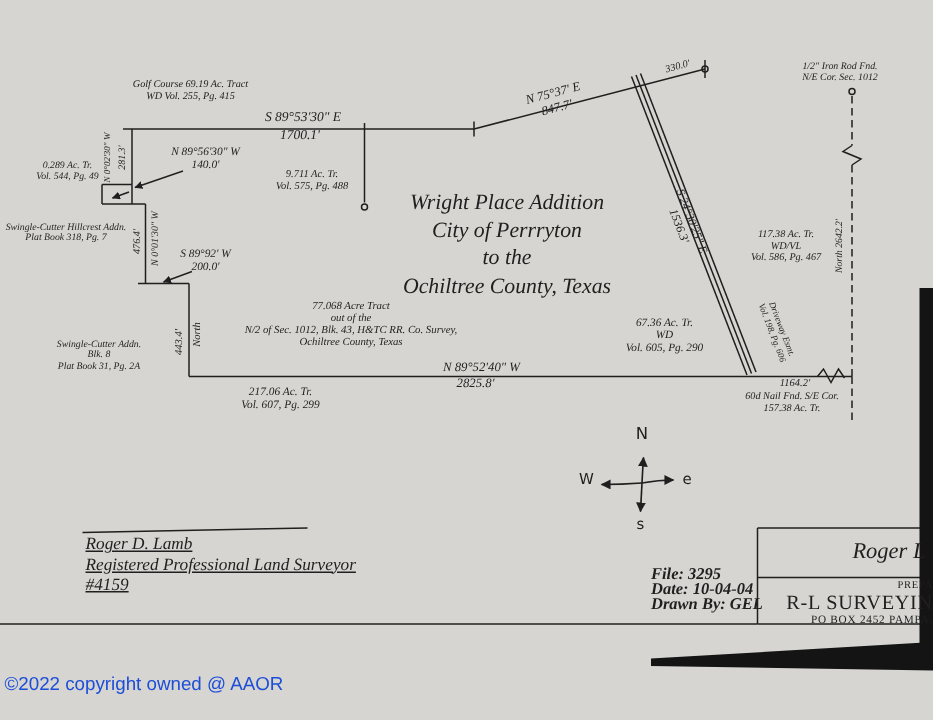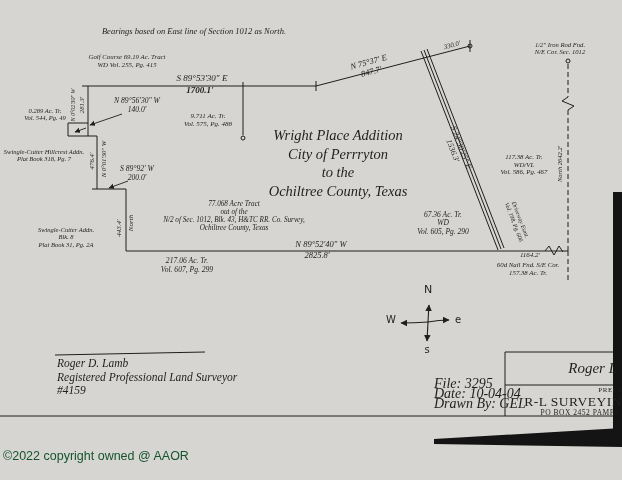--- a/index.html
+++ b/index.html
@@ -11,21 +11,21 @@
   }
   #linework{position:absolute;left:0;top:0;}
   .lbl{position:absolute;white-space:nowrap;font-style:italic;line-height:1.12;}
   .c{transform:translate(-50%,-50%);text-align:center;}
   .cb{transform:translateX(-50%);text-align:center;}
   .r90{transform:translate(-50%,-50%) rotate(-90deg);}
   .rne{transform:translate(-50%,-50%) rotate(-15deg);text-align:center;}
   .rrd{transform:translate(-50%,-50%) rotate(69deg);text-align:center;}
   .hand{font-family:"DejaVu Sans",sans-serif;font-style:normal;}
   .blockserif{font-style:normal;letter-spacing:.5px;}
-  .copyright{font-family:"Liberation Sans","DejaVu Sans",sans-serif;font-style:normal;color:#14532d;}
+  .copyright{font-family:"Liberation Sans","DejaVu Sans",sans-serif;font-style:normal;color:#1d4ed8;}
 </style>
 </head>
 <body>
 
 <div id="scan">
 
   <svg id="linework" width="622" height="480" viewBox="0 0 622 480">
     <defs>
       <marker id="arw" markerWidth="7" markerHeight="7" refX="5.5" refY="3" orient="auto">
         <path d="M0,0 L6,3 L0,6 z" fill="#1f1f1f"></path>
@@ -92,29 +92,28 @@
       <line x1="505" y1="385" x2="622" y2="385"></line>
       <line x1="505" y1="416" x2="622" y2="416"></line>
     </g>
 
     <g>
       <rect x="613" y="192" width="9" height="253" fill="#141414"></rect>
       <polygon points="434,439 622,428 622,447 434,444" fill="#141414"></polygon>
     </g>
   </svg>
 
-  <div class="lbl c" style="left:194px;top:32px;font-size:8.5px;">Bearings based on East line of Section 1012 as North.</div>
 
   <div class="lbl cb" style="left:127px;top:53px;font-size:6.8px;">
     <div>Golf Course 69.19 Ac. Tract</div>
     <div>WD Vol. 255, Pg. 415</div>
   </div>
 
   <div class="lbl c" style="left:202px;top:78px;font-size:9px;">S 89°53'30" E</div>
-  <div class="lbl c" style="left:200px;top:90px;font-size:9px;font-weight:bold;">1700.1'</div>
+  <div class="lbl c" style="left:200px;top:90px;font-size:9px;">1700.1'</div>
 
   <div class="lbl cb" style="left:208px;top:113px;font-size:7px;">
     <div>9.711 Ac. Tr.</div>
     <div>Vol. 575, Pg. 488</div>
   </div>
 
   <div class="lbl rne" style="left:370px;top:67px;font-size:8.5px;">
     <div>N 75°37' E</div>
     <div>847.7'</div>
   </div>
@@ -214,27 +213,27 @@
   <div class="lbl cb" style="left:528px;top:261px;font-size:6.8px;">
     <div>60d Nail Fnd. S/E Cor.</div>
     <div>157.38 Ac. Tr.</div>
   </div>
 
   <div class="lbl c hand" style="left:428px;top:290px;font-size:11px;">N</div>
   <div class="lbl c hand" style="left:391px;top:320px;font-size:10px;">W</div>
   <div class="lbl c hand" style="left:458px;top:320px;font-size:10px;">e</div>
   <div class="lbl c hand" style="left:427px;top:350px;font-size:10px;">s</div>
 
-  <div class="lbl" style="left:57px;top:357px;font-size:11.5px;line-height:13.5px;">
+  <div class="lbl" style="left:57px;top:357px;font-size:11.5px;line-height:13.5px;text-decoration:underline;">
     <div>Roger D. Lamb</div>
     <div>Registered Professional Land Surveyor</div>
     <div>#4159</div>
   </div>
 
-  <div class="lbl" style="left:434px;top:379px;font-size:14px;line-height:9.8px;">
+  <div class="lbl" style="left:434px;top:379px;font-size:11px;line-height:9.8px;font-weight:bold;">
     <div>File: 3295</div>
     <div>Date: 10-04-04</div>
     <div>Drawn By: GEL</div>
   </div>
 
   <div class="lbl" style="left:505px;top:360px;width:112px;text-align:right;font-size:15px;">Roger L</div>
   <div class="lbl blockserif" style="left:505px;top:387px;width:117px;text-align:right;font-size:7px;">PREPA</div>
   <div class="lbl blockserif" style="left:502px;top:394px;width:120px;text-align:right;font-size:13.5px;">R-L SURVEYIN</div>
   <div class="lbl blockserif" style="left:502px;top:409px;width:120px;text-align:right;font-size:7.5px;">PO BOX 2452 PAMPA,</div>
 

